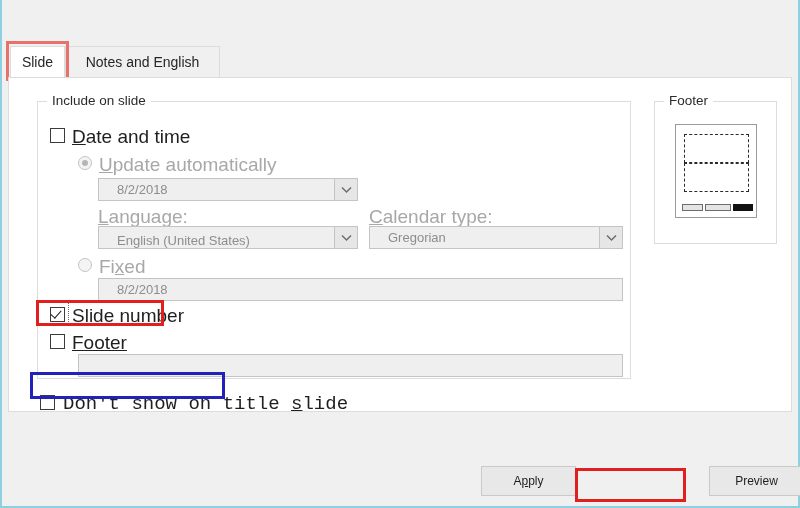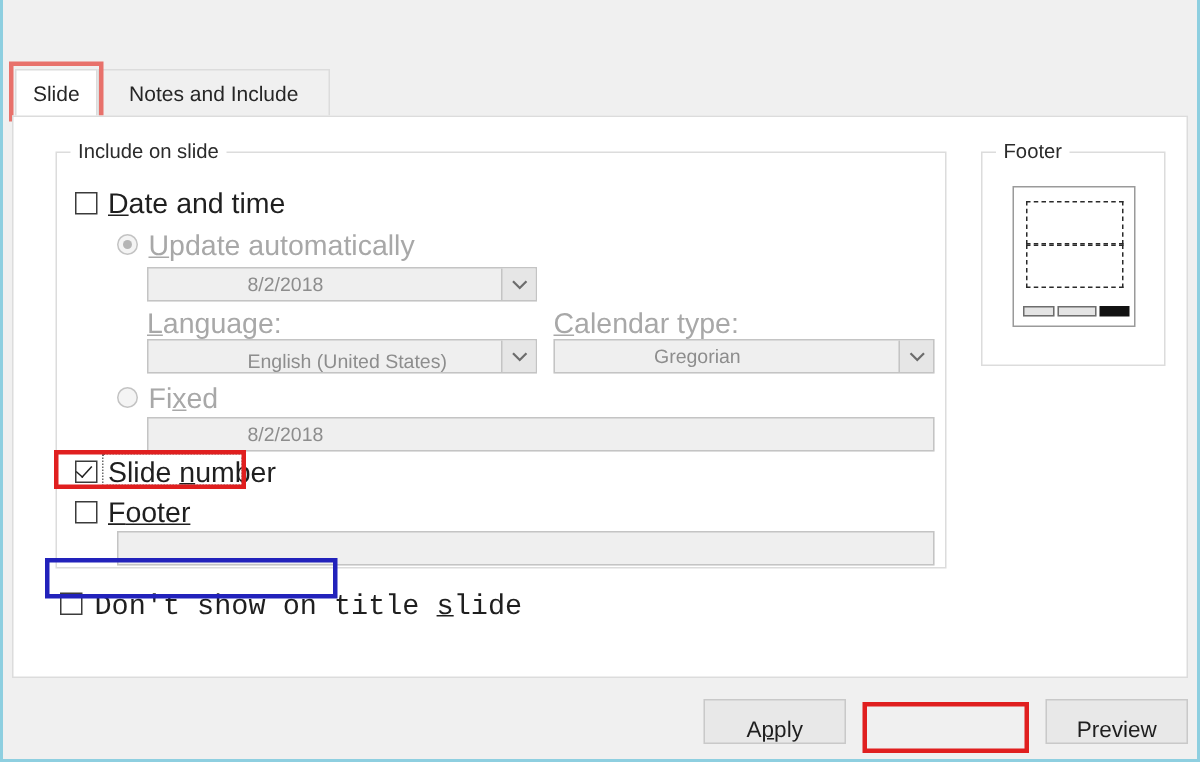--- a/index.html
+++ b/index.html
@@ -96,21 +96,21 @@
     width: 63px; height: 40px;
     box-sizing: border-box;
     border: 3px solid #e8716b;
     pointer-events: none;
   }
 
   
   #content {
     position: absolute;
     left: 6px; top: 77px;
-    width: 784px; height: 375px;
+    width: 784px; height: 335px;
     box-sizing: border-box;
     background: #ffffff;
     border: 1px solid #dcdcdc;
     border-top-color: #dcdcdc;
   }
 
   
   .group {
     position: absolute;
     box-sizing: border-box;
@@ -182,21 +182,21 @@
     box-sizing: border-box;
     height: 23px;
     background: #efefef;
     border: 1px solid #c4c4c4;
     font-size: 13px;
     color: #8d8d8d;
     display: flex;
     align-items: center;
     cursor: default;
   }
-  .field .val { padding-left: 18px; white-space: nowrap; overflow: hidden; margin-left: 48px; }
+  .field .val { padding-left: 18px; white-space: nowrap; overflow: hidden; }
   .combo { padding-right: 24px; }
   .combo .arrow {
     position: absolute;
     right: 0; top: 0;
     width: 22px; height: 21px;
     background: #e6e6e6;
     border-left: 1px solid #c4c4c4;
     display: flex; align-items: center; justify-content: center;
   }
   .combo .arrow svg { display:block; }
@@ -253,47 +253,48 @@
     width: 796px; height: 54px;
     background: #f0f0f0;
   }
   .btn {
     position: absolute;
     top: 14px;
     height: 30px;
     box-sizing: border-box;
     background: #e8e8e8;
     border: 1px solid #c9c9c9;
-    font-size: 15px;
+    font-size: 12px;
     color: #1f1f1f;
     display: flex;
-    align-items: flex-end;
+    align-items: center;
     justify-content: center;
     font-family: "Liberation Sans", sans-serif;
     white-space: nowrap;
     cursor: default;
+    margin-left: 12px;
   }
   .btn u { text-decoration: underline; text-underline-offset: 1px; }
   #btn-apply     { left: 467px; width: 95px; }
   #btn-apply-all { left: 581px; width: 95px; border: 2px solid #2d8cc9; background: #eaeaea; }
   #btn-cancel    { left: 695px; width: 95px; }
   #btn-apply-all-annot { left: 573px; top: 468px; width: 111px; height: 34px; }
 </style>
 </head>
 <body>
 
 <div id="dialog">
 
 
   <div id="tabstrip">
     <div class="tab" id="tab-slide">
       <span>Slide</span>
     </div>
     <div class="tab" id="tab-notes">
-      <span>Notes and Include</span>
+      <span>Notes and English</span>
     </div>
   </div>
   <div id="tab-slide-annot" class="annot"></div>
 
   <div id="content">
 
     <div class="group" id="group-include">
       <span class="group-label">Include on slide</span>
 
       <div class="cb" style="left:12px; top:26px;"></div>

